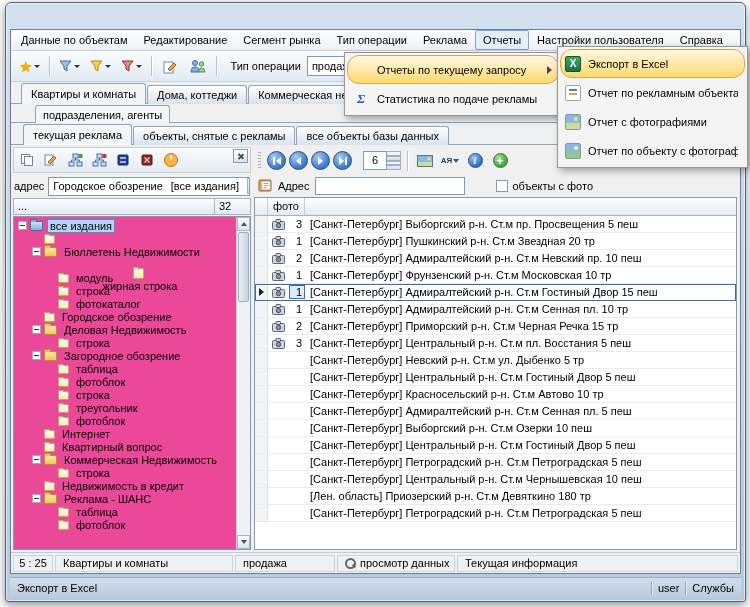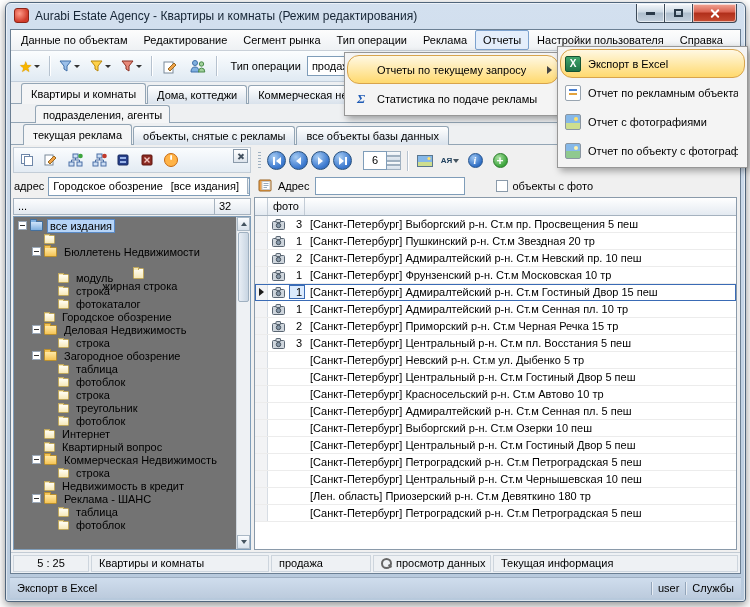--- a/index.html
+++ b/index.html
@@ -59,21 +59,21 @@
 .lp-btn{width:22px;height:21px;display:flex;align-items:center;justify-content:center;border:1px solid transparent;border-radius:2px}
 .panel-close{margin-left:auto;width:15px;height:14px;border:1px solid #8a9aaa;background:linear-gradient(#fff,#dde4ec);display:flex;align-items:center;justify-content:center;align-self:flex-start}
 .xg{position:relative;width:7px;height:7px}
 .xg::before,.xg::after{content:"";position:absolute;left:3px;top:0;width:1.5px;height:7px;background:#43515f}
 .xg::before{transform:rotate(45deg)}.xg::after{transform:rotate(-45deg)}
 .lp-filter{height:22px;display:flex;align-items:center;gap:4px;padding:0 1px;margin-bottom:1px}
 .lp-combo{flex:1;height:19px;border:1px solid #7f9db9;background:#fff;display:flex;align-items:center;padding:0 0 0 4px;gap:8px;white-space:nowrap;overflow:hidden}
 .lp-counter{height:17px;display:flex;margin-bottom:1px}
 .lp-counter .c1{flex:1;border:1px solid #a5b2bf;background:linear-gradient(#fcfdfe,#e3e9f0);padding:1px 4px}
 .lp-counter .c2{width:36px;border:1px solid #a5b2bf;border-left:none;background:linear-gradient(#fcfdfe,#e3e9f0);text-align:left;padding:1px 4px}
-.tree{flex:1;border:1px solid #7f9db9;background:#737373;overflow:hidden;position:relative;padding:2px 16px 0 2px;min-height:0}
+.tree{flex:1;border:1px solid #7f9db9;background:#ec4899;overflow:hidden;position:relative;padding:2px 16px 0 2px;min-height:0}
 .tree-row{height:13px;display:flex;align-items:center;white-space:nowrap}
 .exp{width:9px;height:9px;border:1px solid #9aa8b8;background:#fff;margin-right:3px;position:relative;flex:0 0 9px;visibility:hidden}
 .exp.show{visibility:visible}
 .exp::before{content:"";position:absolute;left:1px;right:1px;top:3px;height:1px;background:#333}
 .ticon{width:13px;height:10px;margin:1px 4px 0 0;position:relative;flex:0 0 13px;border-radius:1px}
 .ticon.folder{background:linear-gradient(#ffe9a8,#f5c455);border:1px solid #b98f2f}
 .ticon.folder::before{content:"";position:absolute;left:-1px;top:-3px;width:5px;height:2px;background:#f5c455;border:1px solid #b98f2f;border-bottom:none}
 .ticon.root{background:linear-gradient(#cfe4fa,#7fb0e0);border:1px solid #44709e}
 .ticon.root::before{content:"";position:absolute;left:-1px;top:-3px;width:5px;height:2px;background:#7fb0e0;border:1px solid #44709e;border-bottom:none}
 .ticon.leaf{width:11px;flex-basis:11px;height:9px;background:linear-gradient(#fffdf4,#f7e9b8);border:1px solid #c0a85e}
@@ -120,21 +120,21 @@
 .gr-photo svg{visibility:hidden}
 .gr-photo.show svg{visibility:visible}
 .gr-count{width:16px;text-align:right;padding-right:2px;flex:0 0 16px;border:1px solid transparent}
 .gr-addr{flex:1;padding-left:5px;white-space:nowrap;overflow:hidden}
 .grid-row.sel{outline:1px solid #3a6bb5;outline-offset:-1px}
 .grid-row.sel .gr-count{border:1px solid #3a6bb5;background:#dcebfd}
 
 
 .statusbar{height:21px;background:#eef1f4;border-top:1px solid #c2cbd4;display:flex;align-items:center;padding:1px 2px;gap:2px;flex:0 0 21px}
 .sb-cell{height:17px;border:1px solid #cdd5dd;display:flex;align-items:center;padding:0 7px;gap:4px;white-space:nowrap;overflow:hidden}
-.sb1{width:76px;justify-content:center}.sb2{width:178px}.sb3{width:100px}.sb4{width:118px}.sb5{flex:1}
+.sb1{width:40px;justify-content:center}.sb2{width:178px}.sb3{width:100px}.sb4{width:118px}.sb5{flex:1}
 .mag{position:relative;width:11px;height:11px;flex:0 0 11px}
 .mag::before{content:"";position:absolute;left:0;top:0;width:7px;height:7px;border:2px solid #666;border-radius:50%}
 .mag::after{content:"";position:absolute;left:7px;top:7px;width:4px;height:2px;background:#666;transform:rotate(45deg)}
 .bottombar{position:absolute;left:4px;right:4px;bottom:3px;height:21px;display:flex;align-items:center;padding:0 7px;background:linear-gradient(#cfdded,#bccbdd);border-top:1px solid #9eafc2}
 .bb-hint{flex:1}
 .bb-sep{width:1px;height:13px;background:#93a5ba;box-shadow:1px 0 0 rgba(255,255,255,.6);margin:0 6px}
 
 
 .menu-popup{position:absolute;background:#f4f4f4;border:1px solid #979797;box-shadow:3px 3px 7px rgba(0,0,0,.35);padding:2px;z-index:100}
 #reports-menu{left:344px;top:52px;width:218px}
@@ -152,35 +152,20 @@
 .mi.report::after{content:"";position:absolute;left:3px;right:3px;top:3px;bottom:3px;background:linear-gradient(#4a7fd0 0 2px,transparent 2px 4px,#e3a23c 4px 6px,transparent 6px 8px,#56a356 8px 10px,transparent 10px)}
 .mi.photo{border:1px solid #8a96a2;background:linear-gradient(#86b8e8 0 60%,#cede8e 60%)}
 .mi.photo::after{content:"";position:absolute;right:2px;top:2px;width:4px;height:4px;border-radius:50%;background:#ffe06a}
 .mi.objphoto{border:1px solid #8a96a2;background:linear-gradient(#86b8e8 0 50%,#8fc98f 50%)}
 .mi.objphoto::after{content:"";position:absolute;right:2px;top:2px;width:4px;height:4px;border-radius:50%;background:#fff3ae}
 </style>
 </head>
 <body>
 
 <div class="window">
-  <div class="titlebar">
-    <span class="app-icon"></span>
-    <span class="title-text">Aurabi Estate Agency - Квартиры и комнаты (Режим редактирования)</span>
-    <div class="win-controls">
-      <div class="wbtn min">
-          <span class="g-min"></span>
-        </div>
-      <div class="wbtn max">
-          <span class="g-max"></span>
-        </div>
-      <div class="wbtn close">
-          <span class="g-close"></span>
-        </div>
-    </div>
-  </div>
 
   <div class="client">
 
     <div class="menubar">
 
         <div class="menu-item">
           <span>Данные по объектам</span>
         </div>
 
         <div class="menu-item">

